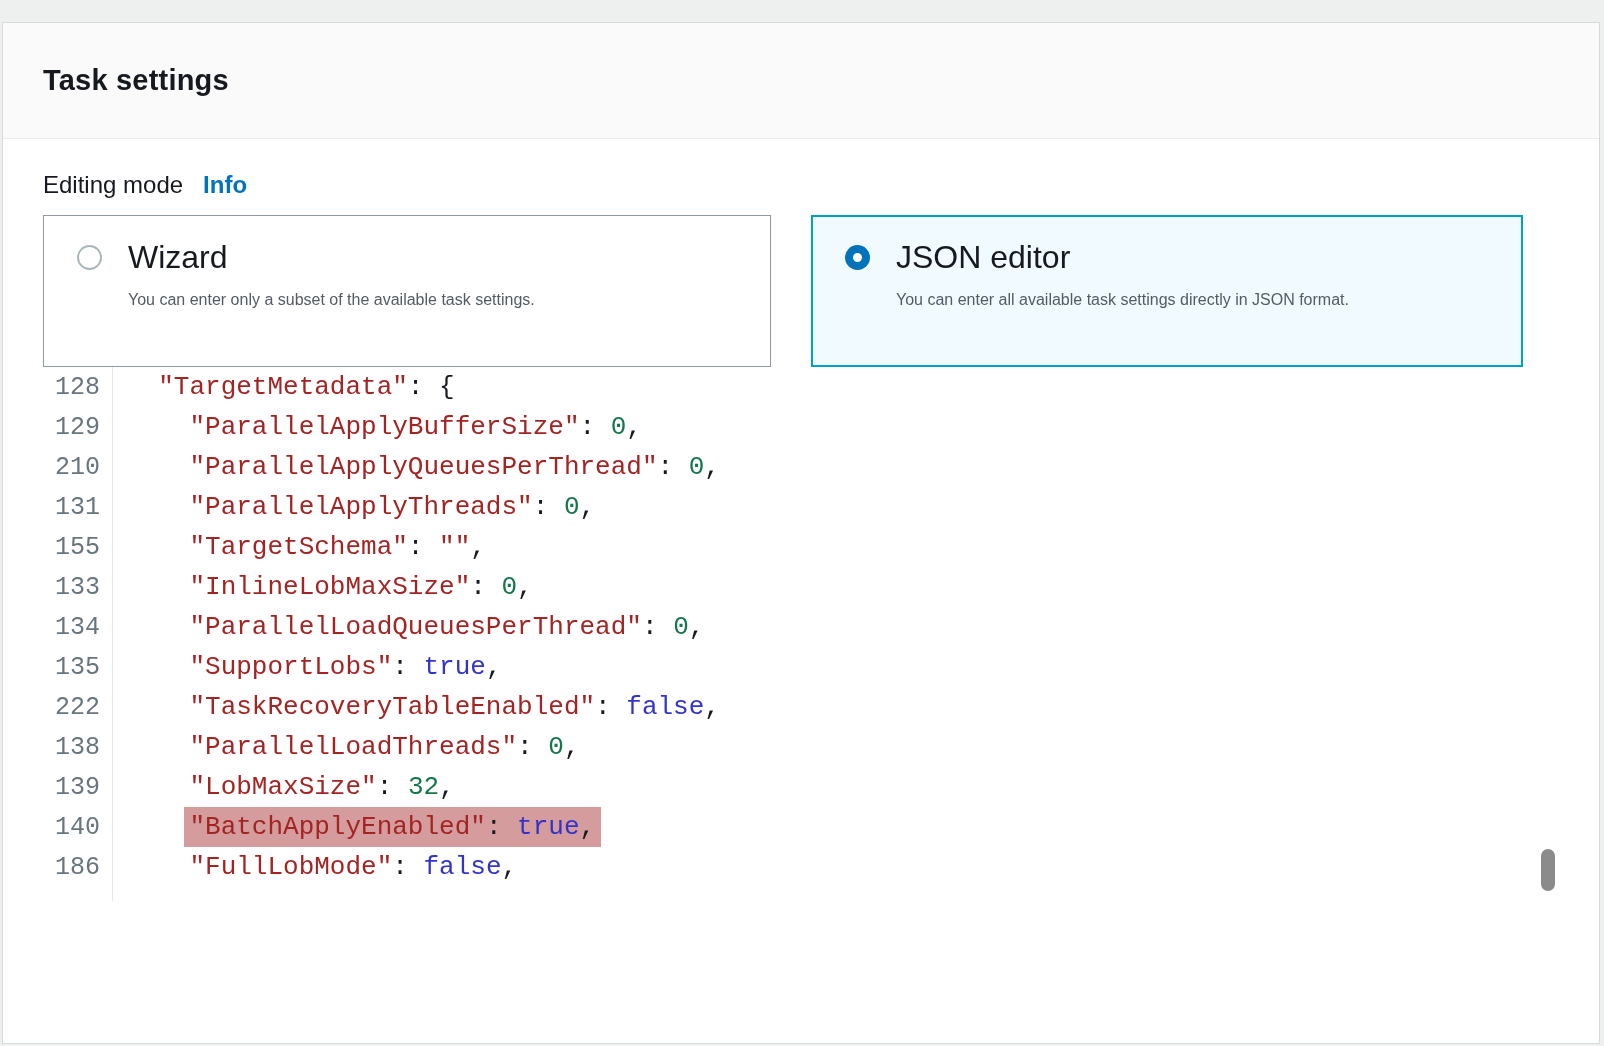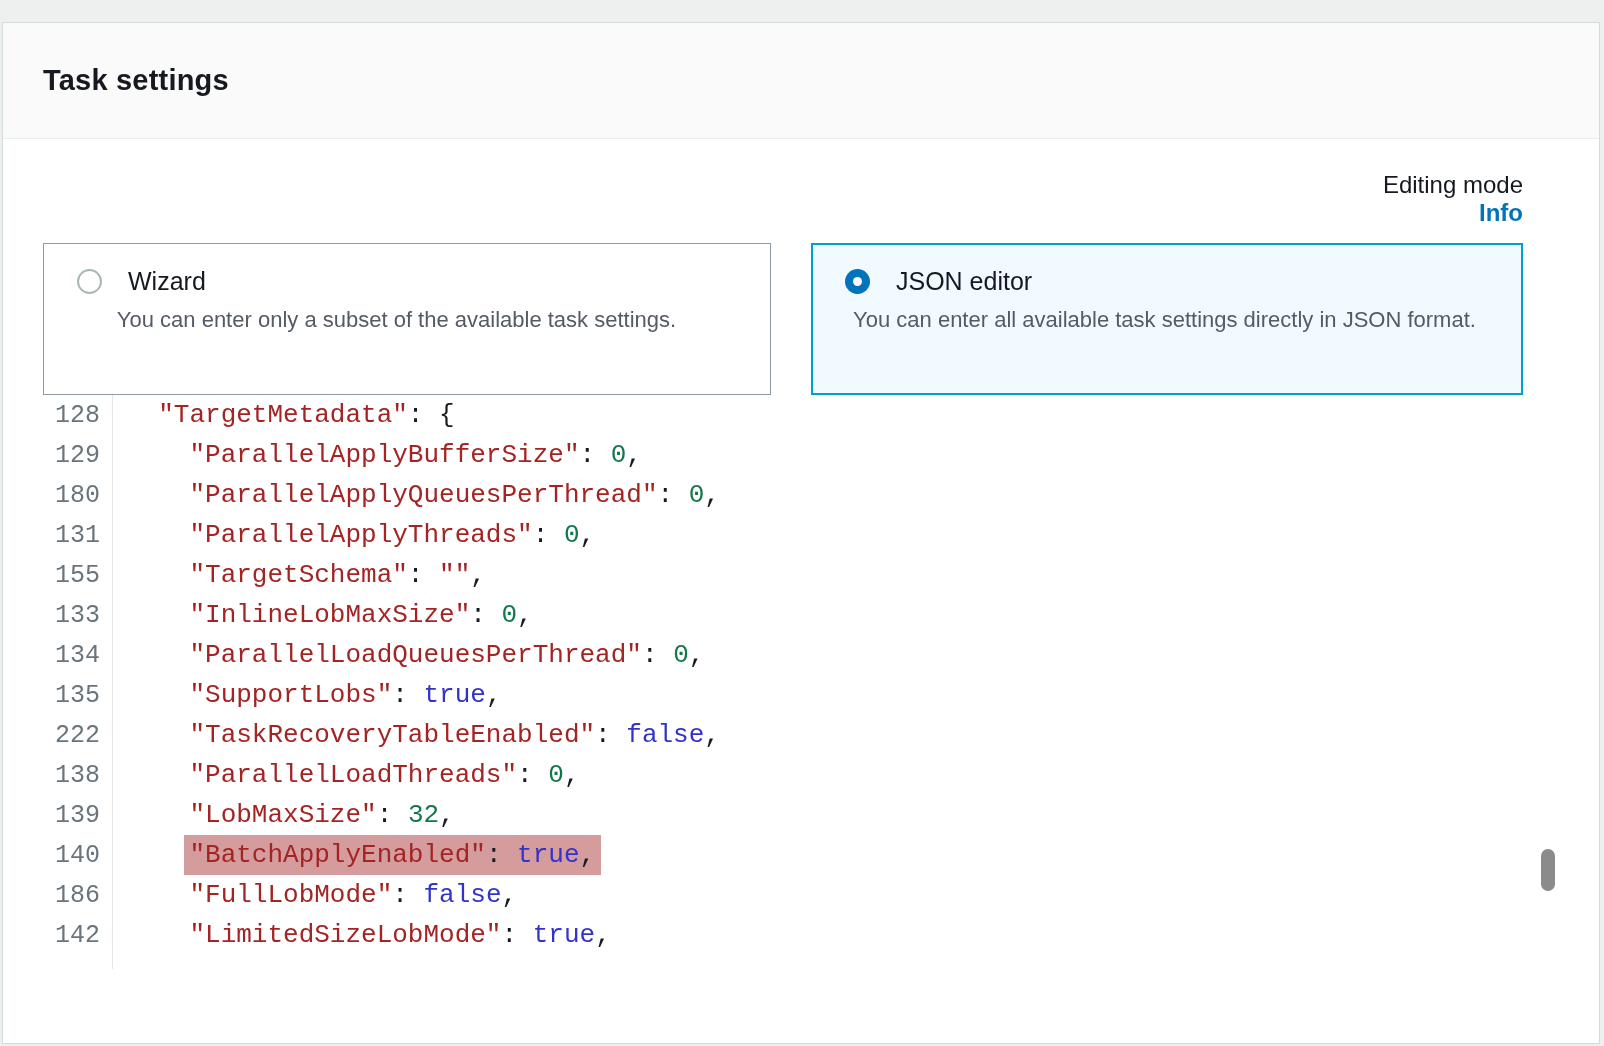--- a/index.html
+++ b/index.html
@@ -23,21 +23,21 @@
   .card{
     position:absolute; left:2px; top:22px; width:1598px; height:1022px;
     background:var(--card-bg); border:1px solid var(--card-border);
   }
   .card-header{
     height:116px; background:var(--header-bg); border-bottom:1px solid var(--header-border);
     display:flex; align-items:center; padding:0 40px;
   }
   .card-header h1{ font-size:29px; font-weight:700; color:var(--text); letter-spacing:0.2px; }
   .content{ padding:0 76px 0 40px; }
-  .editing-row{ margin-top:32px; display:flex; align-items:flex-end;flex-direction:column; }
+  .editing-row{ margin-top:32px; display:flex; align-items:flex-start; }
   .editing-label{ font-size:24px; color:var(--text); }
   .info-link{ font-size:24px; font-weight:700; color:var(--link); margin-left:20px; text-decoration:none; cursor:pointer; }
   .tiles{ margin-top:16px; display:flex; gap:40px; }
   .tile{
     flex:1; min-height:152px; background:#fff; border:1px solid var(--tile-border);
     padding:23px 24px 0 33px; cursor:pointer;
   }
   .tile.selected{
     background:var(--selected-bg); border:2px solid var(--selected-border);
     padding:22px 7px 0 32px;
@@ -47,24 +47,24 @@
     width:25px; height:25px; border-radius:50%; border:2px solid var(--radio-border);
     background:#fff; flex:0 0 auto;
   }
   .radio.checked{
     border:none; background:var(--radio-selected);
     display:flex; align-items:center; justify-content:center;
   }
   .radio.checked::after{
     content:""; width:9px; height:9px; border-radius:50%; background:#fff;
   }
-  .tile-label{ font-size:25px; color:var(--text); margin-left:26px; }
+  .tile-label{ font-size:32px; color:var(--text); margin-left:26px; }
   .tile-desc{
-    margin-top:9px; font-size:22px; line-height:30px;
-    color:var(--secondary); padding-right:30px;text-align:center;
+    margin-left:51px; margin-top:9px; font-size:16px; line-height:30px;
+    color:var(--secondary); padding-right:30px;
   }
   .editor{
     margin-left:-40px;
     font-family:"Liberation Mono","DejaVu Sans Mono",monospace;
     font-size:26px; cursor:text;
   }
   .line{ display:flex; height:40px; align-items:center; }
   .ln{
     width:110px; flex:0 0 auto; align-self:stretch;
     display:flex; align-items:center; justify-content:flex-end;
@@ -123,21 +123,21 @@
     <div class="editor">
         <div class="line">
           <span class="ln">128</span>
           <span class="code"><span>  </span><span class="seg"><span class="tok-key">"TargetMetadata"</span><span class="tok-punct">: </span><span class="tok-punct">{</span><span class="tok-punct"></span></span></span>
         </div>
         <div class="line">
           <span class="ln">129</span>
           <span class="code"><span>    </span><span class="seg"><span class="tok-key">"ParallelApplyBufferSize"</span><span class="tok-punct">: </span><span class="tok-number">0</span><span class="tok-punct">,</span></span></span>
         </div>
         <div class="line">
-          <span class="ln">180</span>
+          <span class="ln">210</span>
           <span class="code"><span>    </span><span class="seg"><span class="tok-key">"ParallelApplyQueuesPerThread"</span><span class="tok-punct">: </span><span class="tok-number">0</span><span class="tok-punct">,</span></span></span>
         </div>
         <div class="line">
           <span class="ln">131</span>
           <span class="code"><span>    </span><span class="seg"><span class="tok-key">"ParallelApplyThreads"</span><span class="tok-punct">: </span><span class="tok-number">0</span><span class="tok-punct">,</span></span></span>
         </div>
         <div class="line">
           <span class="ln">155</span>
           <span class="code"><span>    </span><span class="seg"><span class="tok-key">"TargetSchema"</span><span class="tok-punct">: </span><span class="tok-string">""</span><span class="tok-punct">,</span></span></span>
         </div>
@@ -166,24 +166,20 @@
           <span class="code"><span>    </span><span class="seg"><span class="tok-key">"LobMaxSize"</span><span class="tok-punct">: </span><span class="tok-number">32</span><span class="tok-punct">,</span></span></span>
         </div>
         <div class="line">
           <span class="ln">140</span>
           <span class="code"><span>    </span><span class="seg hl"><span class="tok-key">"BatchApplyEnabled"</span><span class="tok-punct">: </span><span class="tok-boolean">true</span><span class="tok-punct">,</span></span></span>
         </div>
         <div class="line">
           <span class="ln">186</span>
           <span class="code"><span>    </span><span class="seg"><span class="tok-key">"FullLobMode"</span><span class="tok-punct">: </span><span class="tok-boolean">false</span><span class="tok-punct">,</span></span></span>
         </div>
-        <div class="line">
-          <span class="ln">142</span>
-          <span class="code"><span>    </span><span class="seg"><span class="tok-key">"LimitedSizeLobMode"</span><span class="tok-punct">: </span><span class="tok-boolean">true</span><span class="tok-punct">,</span></span></span>
-        </div>
         <div class="line ln-stub">
           <span class="ln"></span>
         </div>
       </div>
 
   </div>
 
   <div class="scroll-thumb"></div>
 
 </div>

